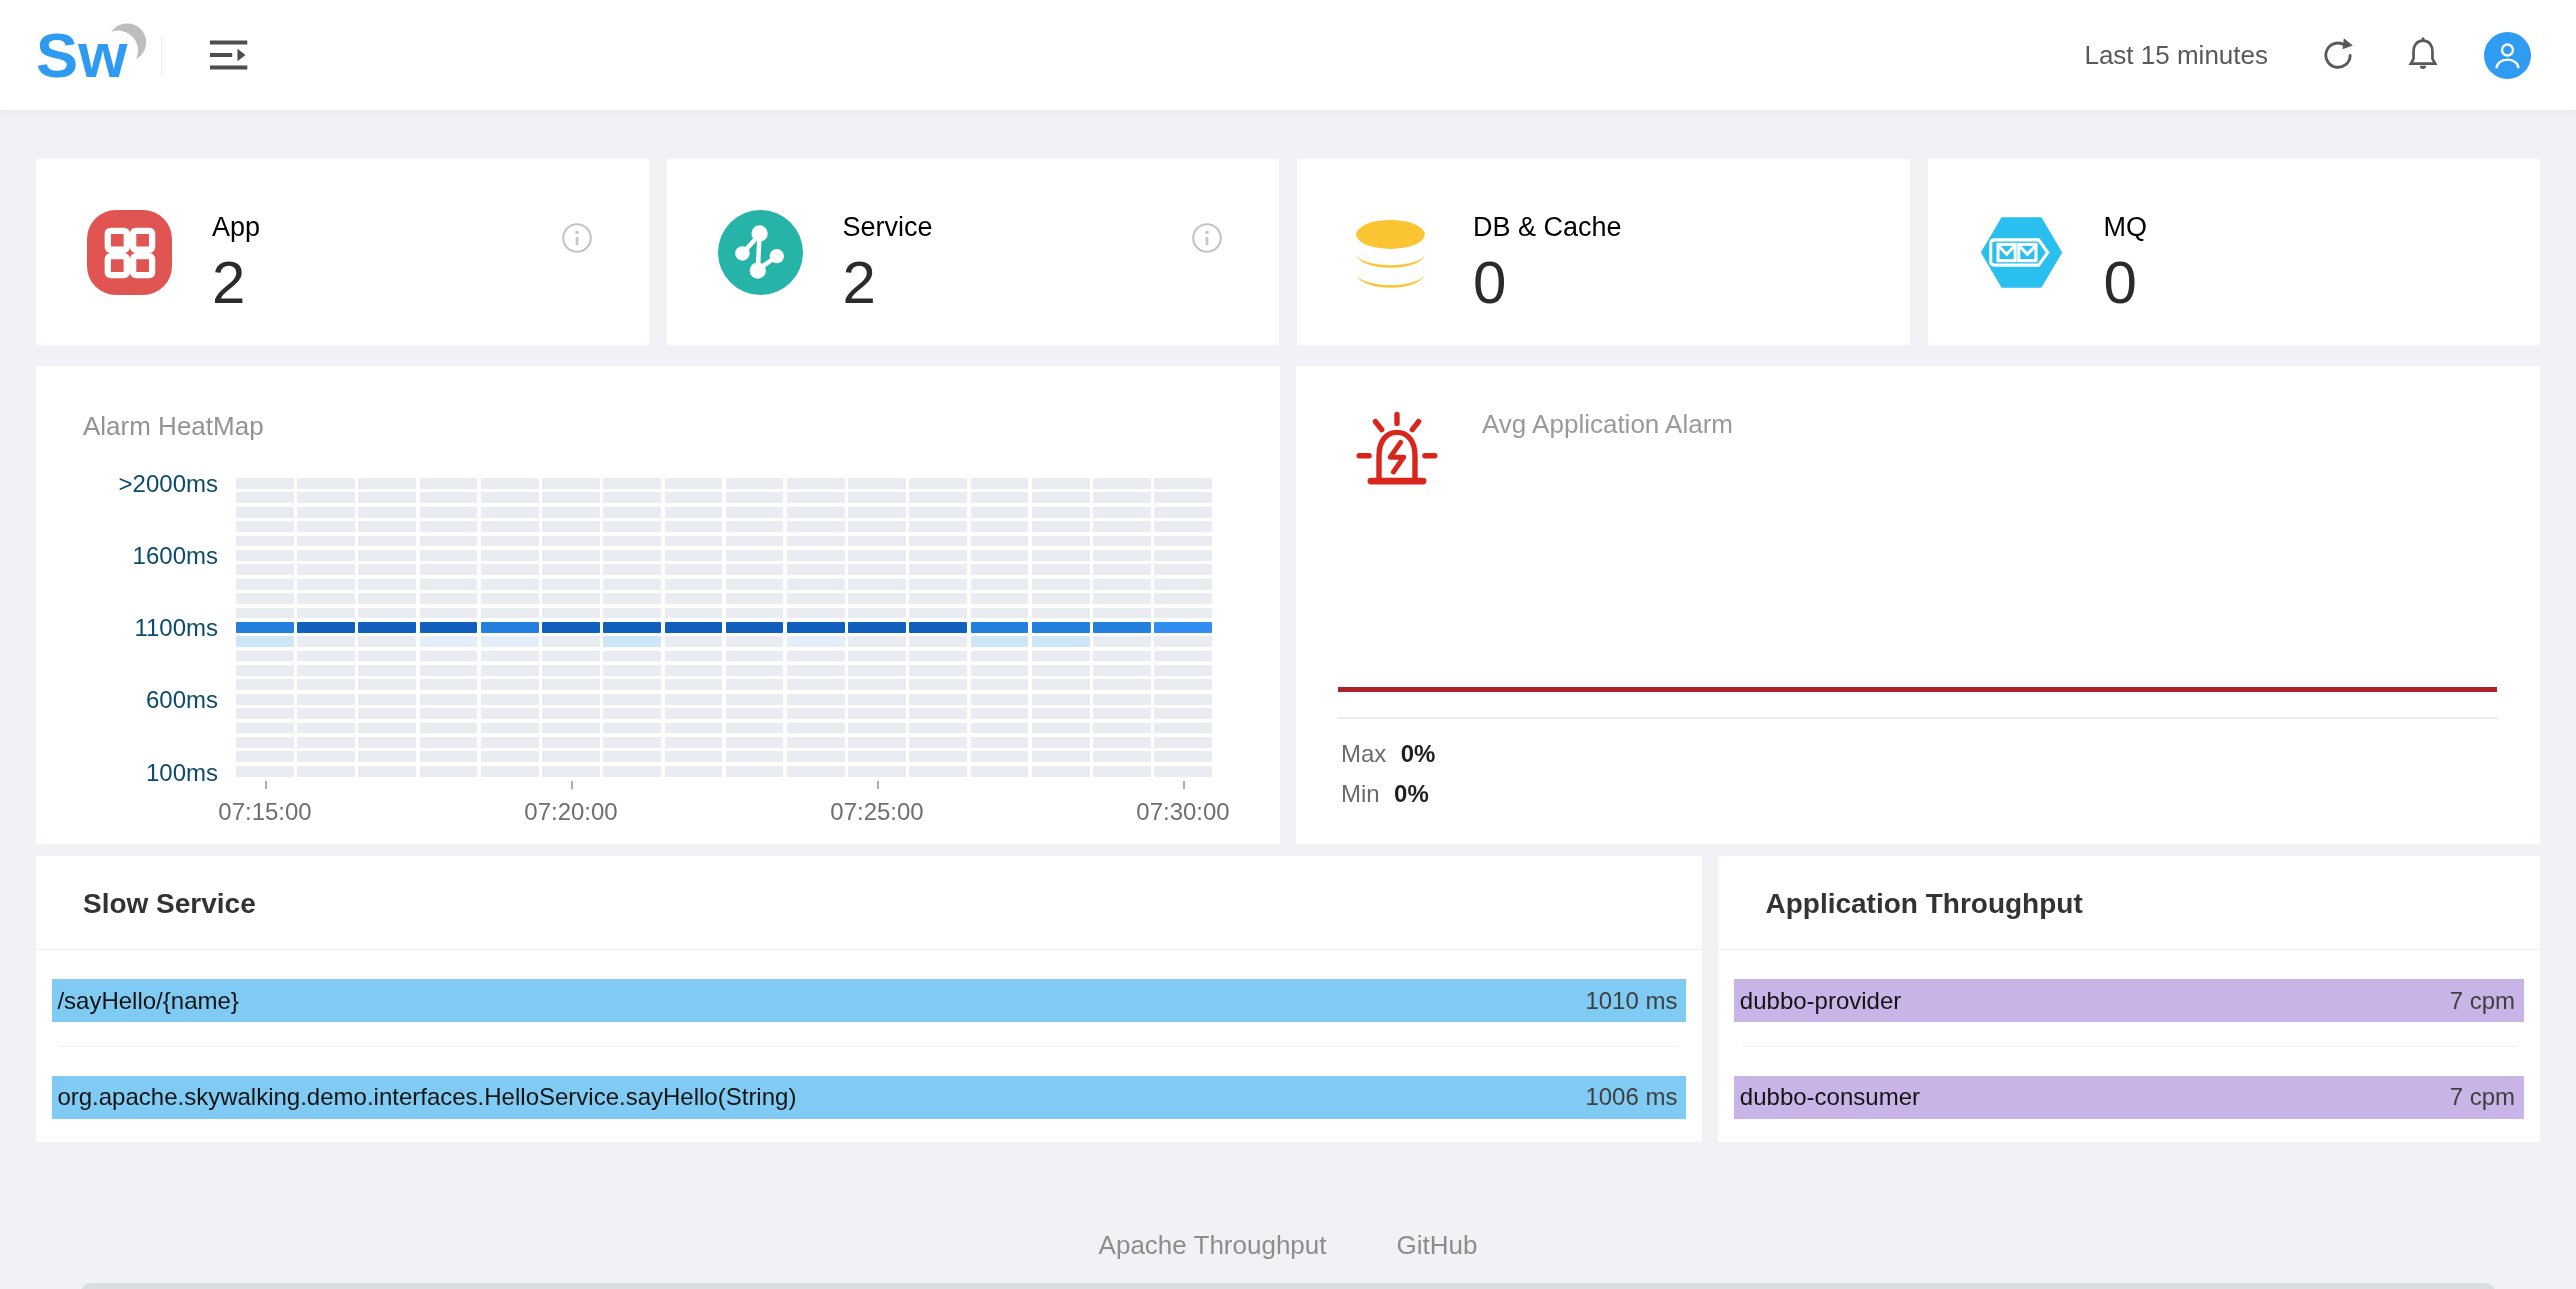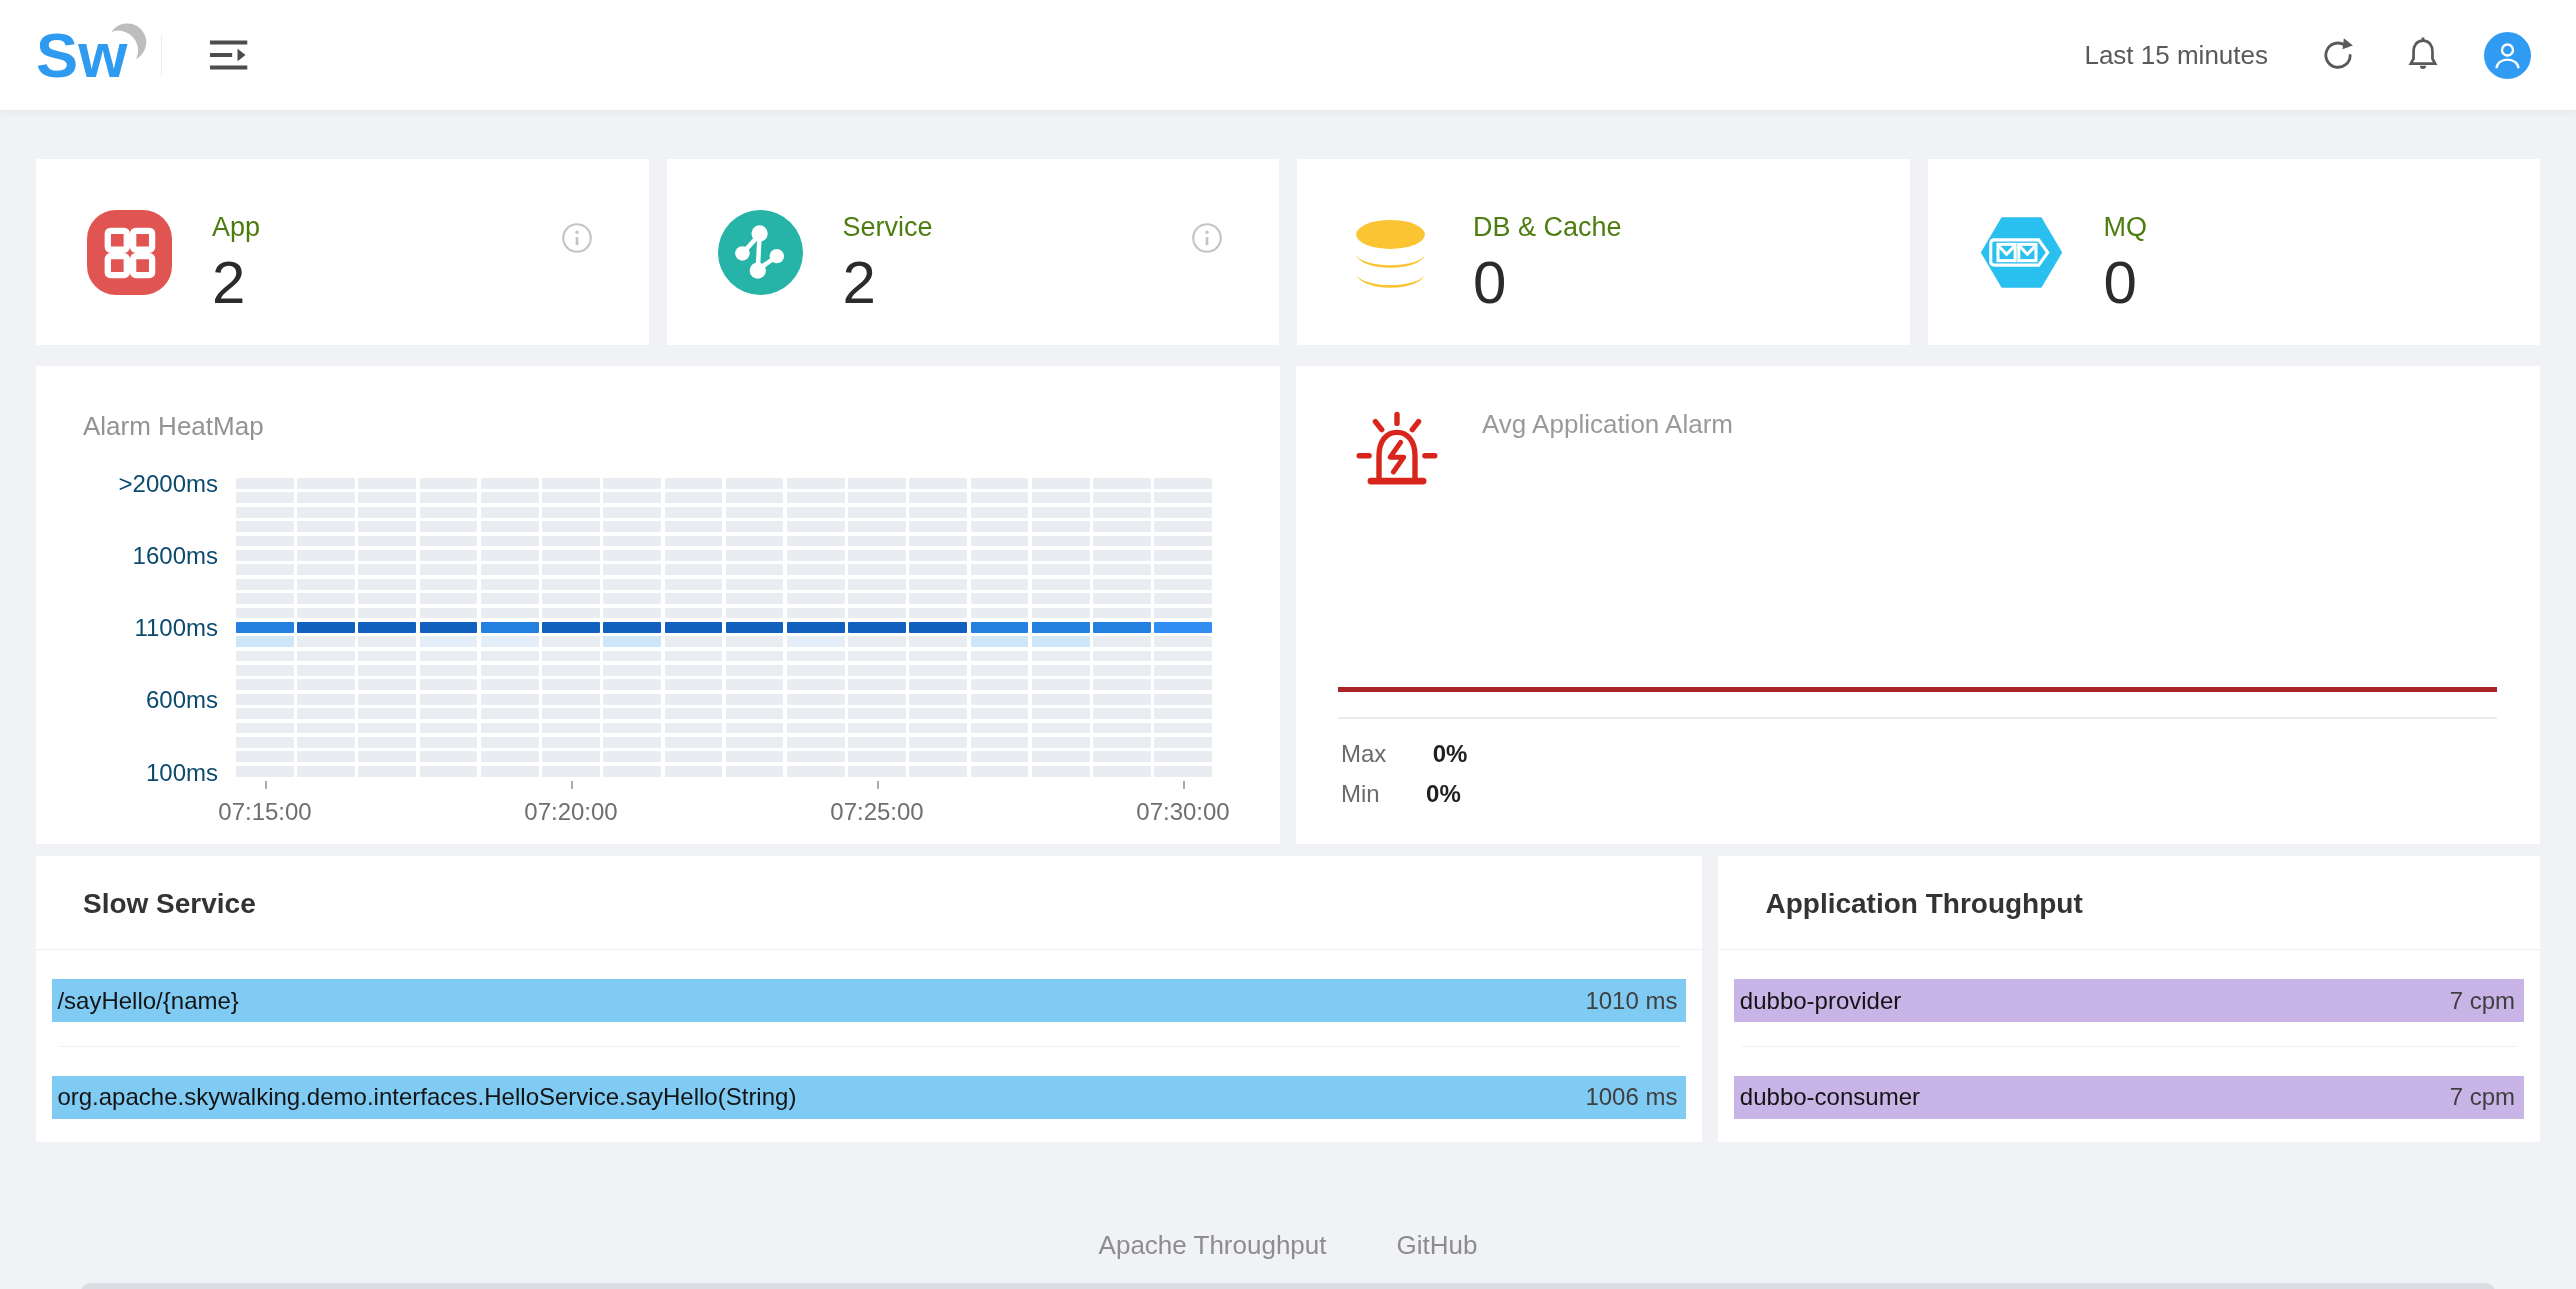--- a/index.html
+++ b/index.html
@@ -20,21 +20,21 @@
   .reload { margin-right:49px; }
   .bell { margin-right:43px; }
   .avatar { width:47px; height:47px; border-radius:50%; background:#2f9bf2;
     display:flex; align-items:center; justify-content:center; cursor:pointer; }
   
   .main { padding:0 36px; }
   .stats-row { margin-top:49px; display:grid; grid-template-columns:repeat(4,1fr); gap:18px; height:186px; }
   .stat-card { background:#fff; position:relative; display:flex; align-items:center; padding-left:51px; }
   .stat-icon { width:85px; height:85px; flex:none; }
   .stat-text { margin-left:40px; }
-  .stat-label { color:#4d7c0f; font-size:27px;margin-top:22px; }
+  .stat-label { color:#000000; font-size:27px;margin-top:22px; }
   .stat-value { color:#2b2b2b; font-size:60px; line-height:1.05; margin-top:7.2px; }
   .info-btn { position:absolute; top:63px; right:56px; width:32px; height:32px; cursor:pointer; }
   
   .mid-row { margin-top:21px; display:grid; grid-template-columns:1fr 1fr; gap:16px; height:478px; }
   .panel { background:#fff; position:relative; }
   .hm-panel { padding:45px 0 0 47px; }
   .panel-gray-title { color:#939393; font-size:26px; }
   .hm-wrap { position:relative; margin-top:36px; padding-left:153px; }
   .hm-ylabels { position:absolute; left:0; top:0; width:135px; }
   .hm-ylabel { position:absolute; right:0; width:135px; height:29px; line-height:29px;
@@ -48,21 +48,21 @@
     color:#6f6f6f; font-size:24px; white-space:nowrap; }
   
   .alarm-head { display:flex; padding:43px 0 0 56px; }
   .alarm-icon { width:90px; height:90px; flex:none; }
   .alarm-text { margin-left:40px; }
   .alarm-label { color:#9a9a9a; font-size:26px; }
   .alarm-value { color:#2b2b2b; font-size:52px; margin-top:9px; }
   .alarm-line { position:absolute; left:42px; right:43px; top:321px; height:4.5px; background:#ab2228; }
   .alarm-baseline { position:absolute; left:42px; right:43px; top:351px; height:1.8px; background:#ebebeb; }
   .alarm-stats { position:absolute; left:45px; top:368px; }
-  .alarm-stat-row { height:40px; display:flex; align-items:center; font-size:24px;gap:32px; }
+  .alarm-stat-row { height:40px; display:flex; align-items:center; font-size:24px; }
   .alarm-stat-key { color:#6b6b6b; margin-right:14.4px; }
   .alarm-stat-val { color:#1f1f1f; font-weight:bold; }
   
   .bottom-row { margin-top:11.7px; display:grid; grid-template-columns:1850fr 912fr; gap:16px; height:286px; }
   .list-panel { padding-top:32px; }
   .panel-title { margin-left:47px; color:#333; font-size:28px; font-weight:bold; }
   .panel-divider { margin-top:29px; height:1.8px; background:#eef0f2; }
   .bars { padding:0 16px; }
   .bar-row { height:43px; margin-top:29px; display:flex; align-items:center;
     justify-content:space-between; padding:0 9px 0 5.4px; }

